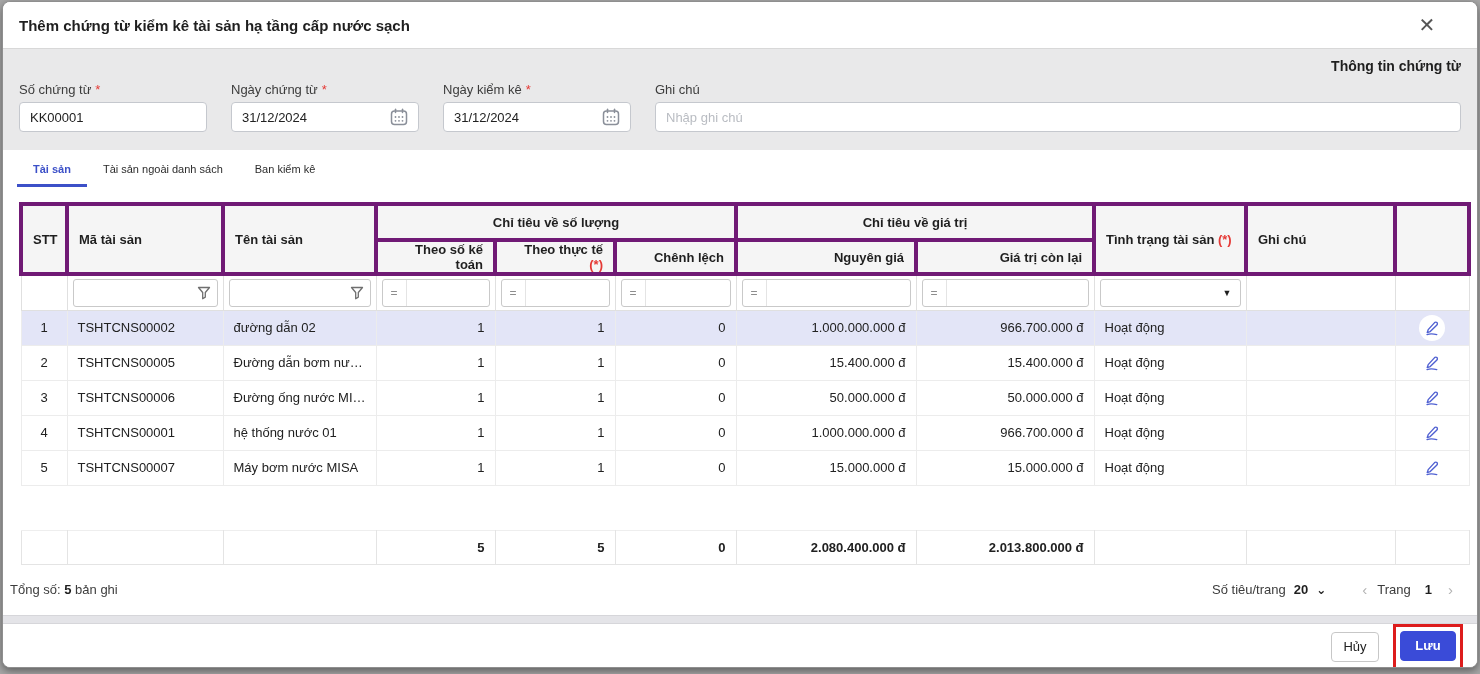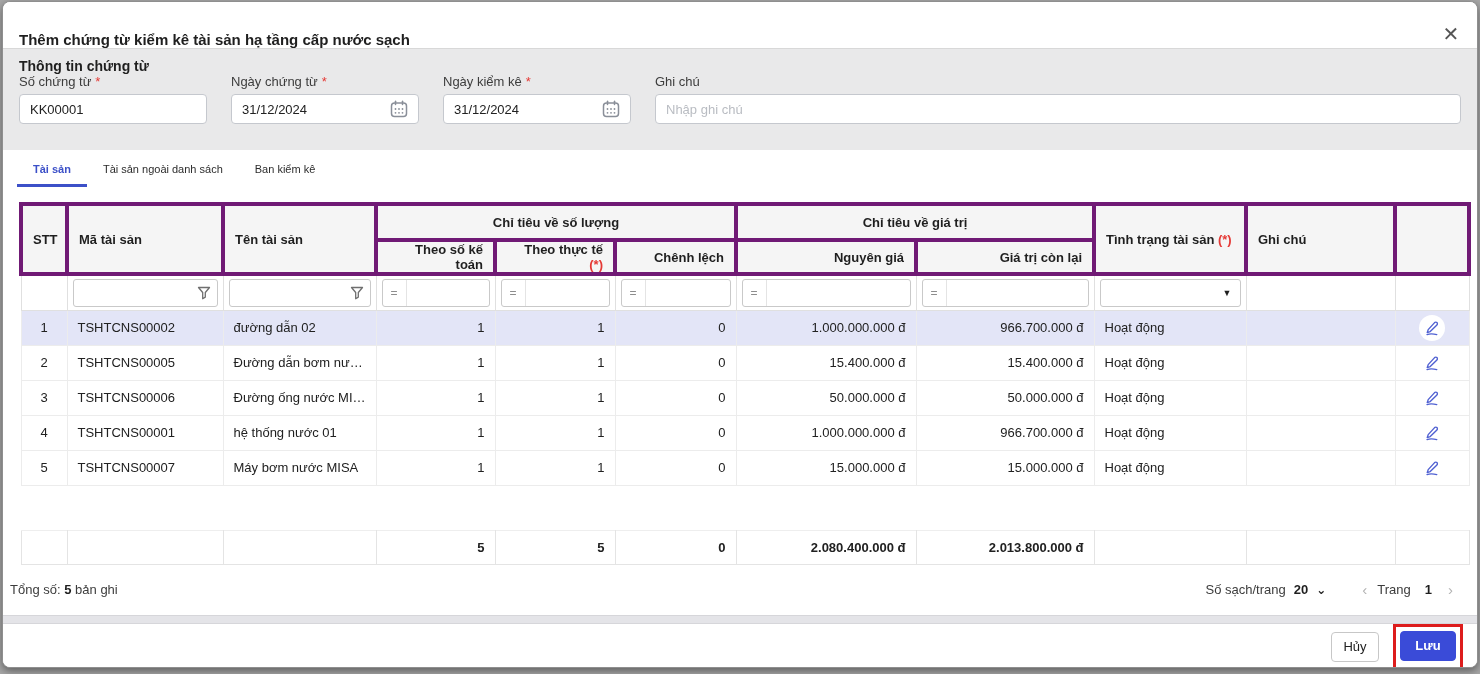--- a/index.html
+++ b/index.html
@@ -10,29 +10,29 @@
     font-size: 13px;
     color: #212121;
   }
   .dialog {
     position: absolute; top: 1px; left: 2px; width: 1476px; height: 667px;
     background: #fff; border-radius: 8px; border: 1px solid #8f8f8f;
     box-shadow: 0 3px 8px rgba(0,0,0,.45);
     overflow: hidden; display: flex; flex-direction: column;
   }
   
-  .titlebar { height: 46px; flex: 0 0 46px; display: flex; align-items: flex-end;
-    padding: 0 12px 0 16px; background: #fff; }
+  .titlebar { height: 46px; flex: 0 0 46px; display: flex; align-items: center;
+    padding: 0 36px 0 16px; background: #fff; }
   .titlebar .title { font-size: 15px; font-weight: 700; color: #1f1f1f; flex: 1; }
   .close-btn { width: 28px; height: 28px; display: flex; align-items: center; justify-content: center;
     font-size: 20px; color: #555; cursor: pointer; line-height: 1; }
   
   .form-section { height: 102px; flex: 0 0 102px; background: #e9e9ea; padding: 9px 16px 0 16px;
     border-top: 1px solid #d8d8d8; }
-  .section-title { font-size: 14px; font-weight: 700; color: #1f1f1f; margin-bottom: 0; }
+  .section-title { font-size: 14px; font-weight: 700; color: #1f1f1f; margin-bottom: 8px; text-align: right; }
   .form-row { display: flex; gap: 24px; }
   .field { display: flex; flex-direction: column; }
   .field label { font-size: 13px; color: #3c3c3c; margin-bottom: 5px; }
   .req { color: #e53935; margin-left: 4px; }
   .tbox { height: 30px; background: #fff; border: 1px solid #c5c8ce; border-radius: 4px;
     display: flex; align-items: center; padding: 0 10px; }
   .tbox input { border: none; outline: none; font-size: 13px; color: #212121; width: 100%;
     font-family: inherit; background: transparent; }
   .tbox input::placeholder { color: #b9bcc2; }
   .w168 { width: 188px; }
@@ -377,21 +377,21 @@
       </tbody>
     </table>
   </div>
 
   <div class="list-footer">
     <span>
       <span>Tổng số:</span>&nbsp;<b>5</b>&nbsp;<span>bản ghi</span>
     </span>
     <div class="pager">
       <div class="pgsz">
-        <span>Số sạch/trang</span>
+        <span>Số tiêu/trang</span>
         <span class="num">20</span>
         <span class="caret">⌄</span>
       </div>
       <span class="chev">‹</span>
       <span>Trang</span>
       <span class="page-num">1</span>
       <span class="chev">›</span>
     </div>
   </div>
 

